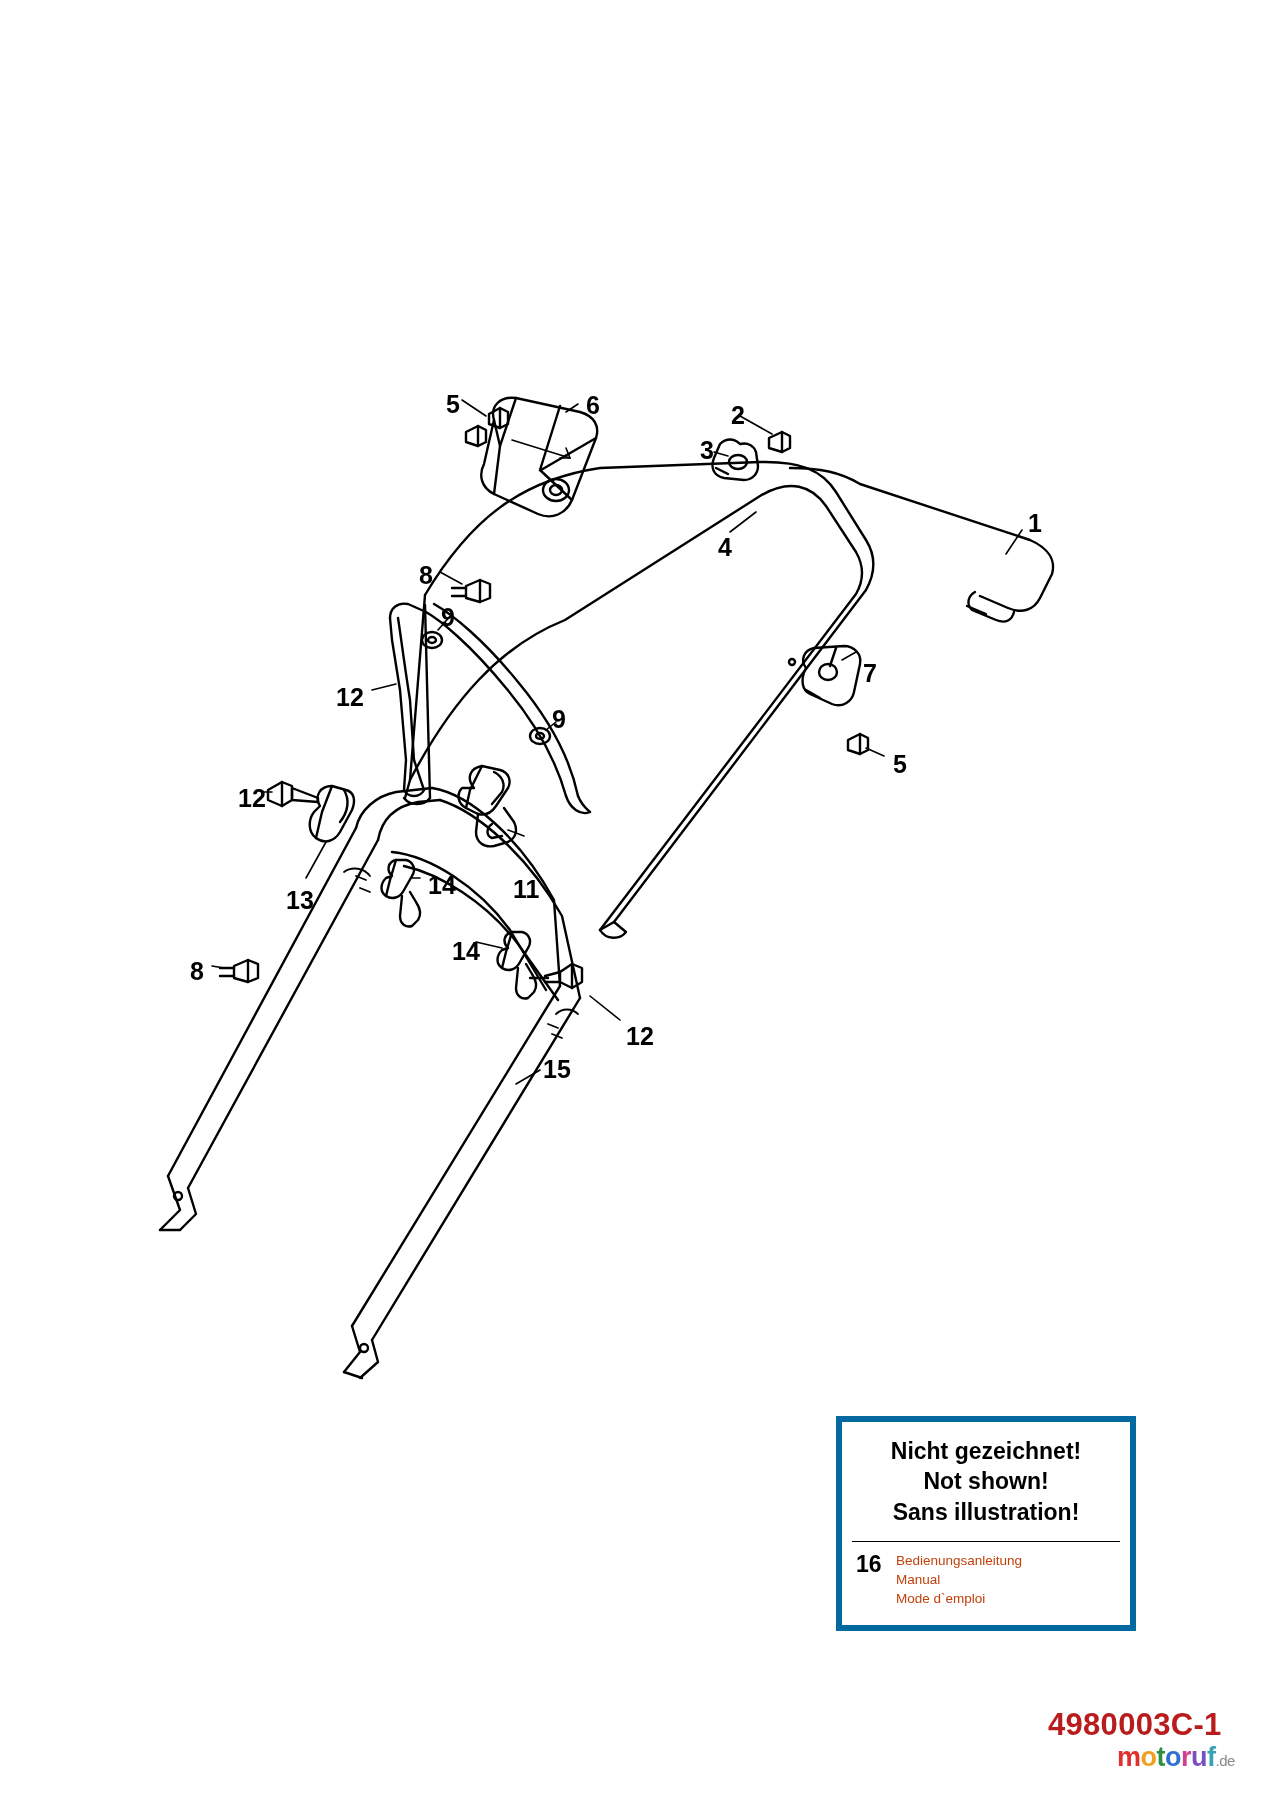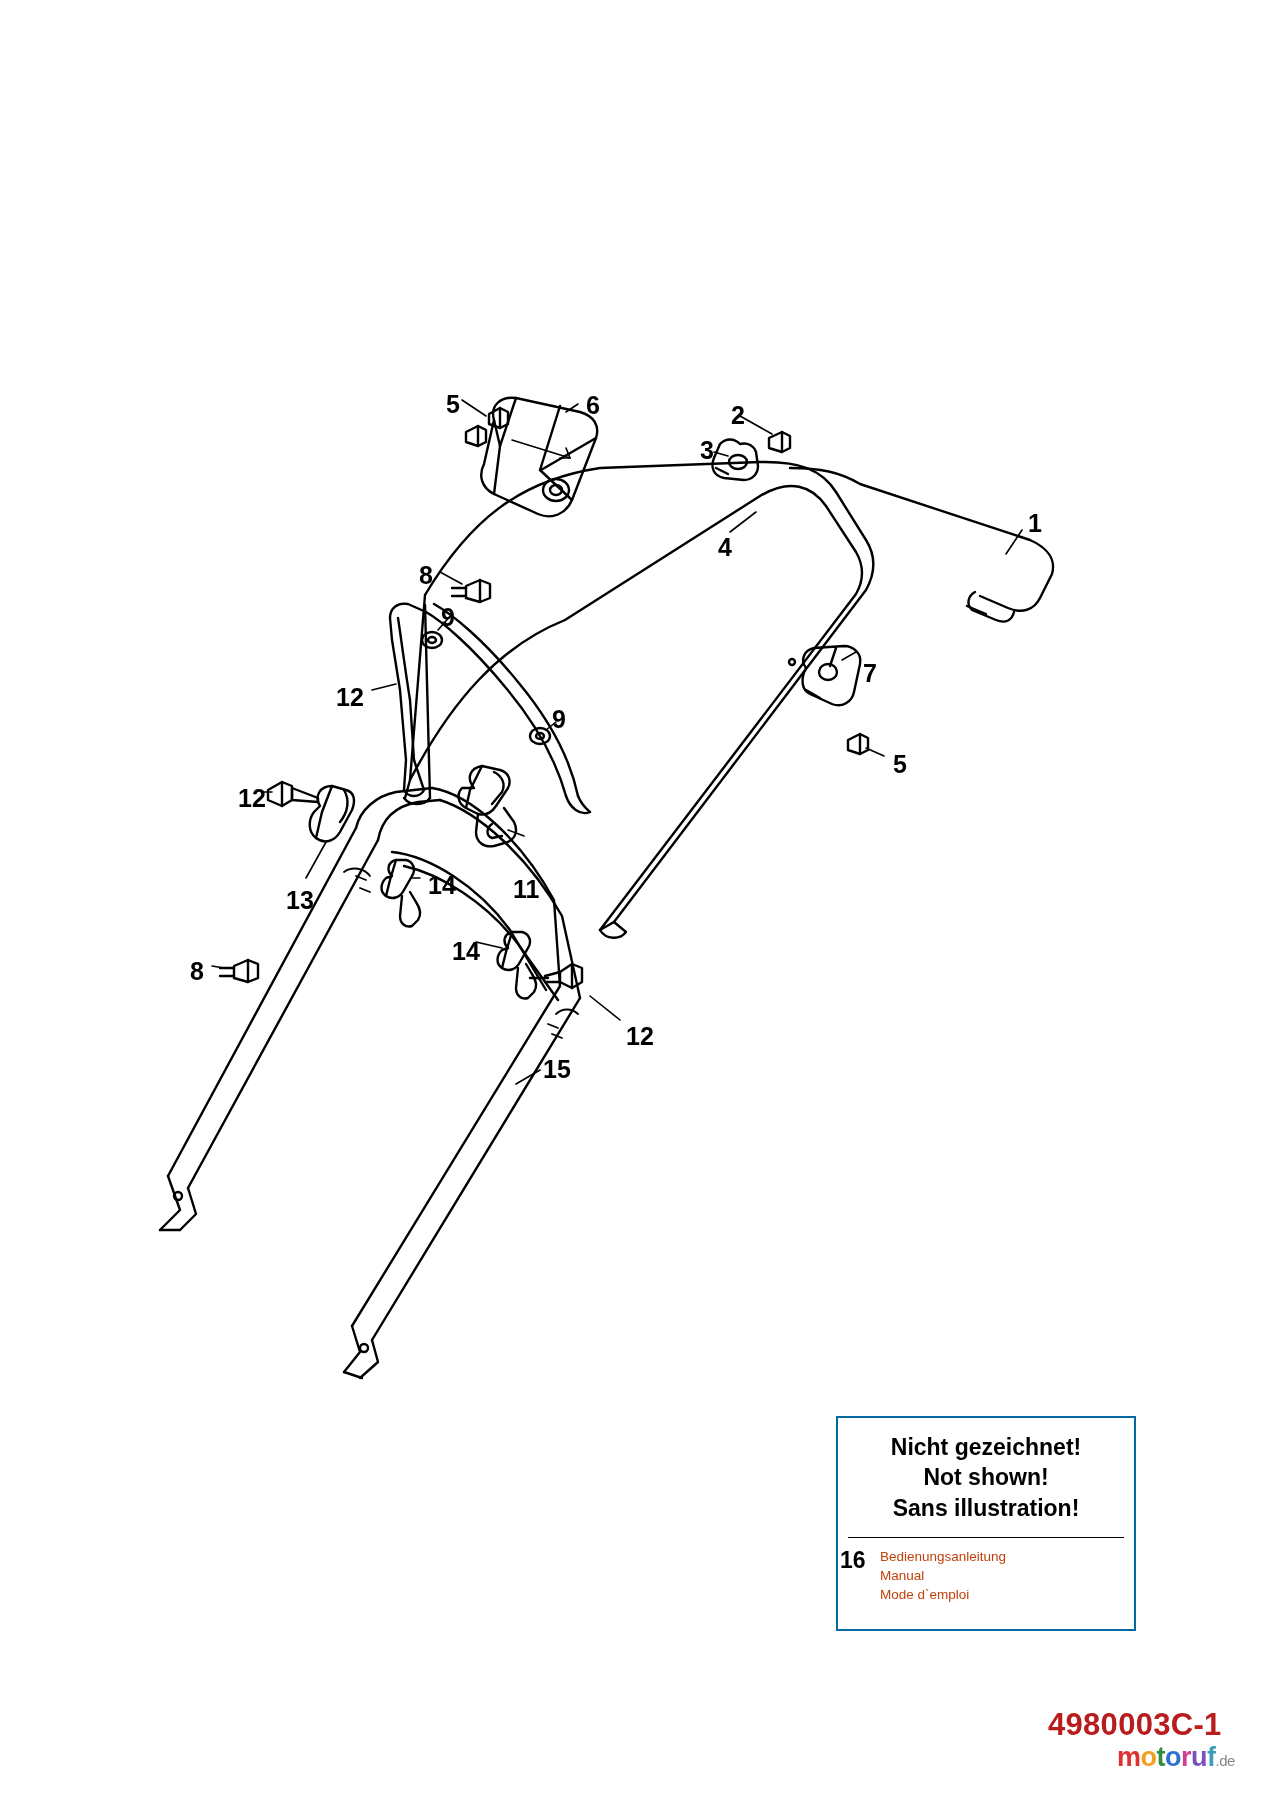--- a/index.html
+++ b/index.html
@@ -35,42 +35,42 @@
     white-space: nowrap;
     line-height: 1;
   }
   
   #notshown-box {
     position: absolute;
     left: 836px;
     top: 1416px;
     width: 300px;
     height: 215px;
-    border: 2px solid #0369a1;
+    border: 6px solid #0369a1;
     background: #ffffff;
     box-sizing: border-box;
   }
   #notshown-title {
     padding-top: 14px;
     text-align: center;
   }
   #notshown-title div {
     font-size: 23px;
     font-weight: bold;
     line-height: 1.32;
     color: #000;
   }
   #notshown-divider {
     margin: 14px 10px 0 10px;
     border-top: 1.5px solid #000;
   }
   #notshown-row {
     display: flex;
     align-items: flex-start;
-    padding: 9px 10px 0 2px;
+    padding: 9px 10px 0 14px;
   }
   #notshown-num {
     font-size: 23px;
     font-weight: bold;
     width: 40px;
     flex: 0 0 40px;
     color: #000;
   }
   #notshown-lines div {
     font-size: 13.5px;

